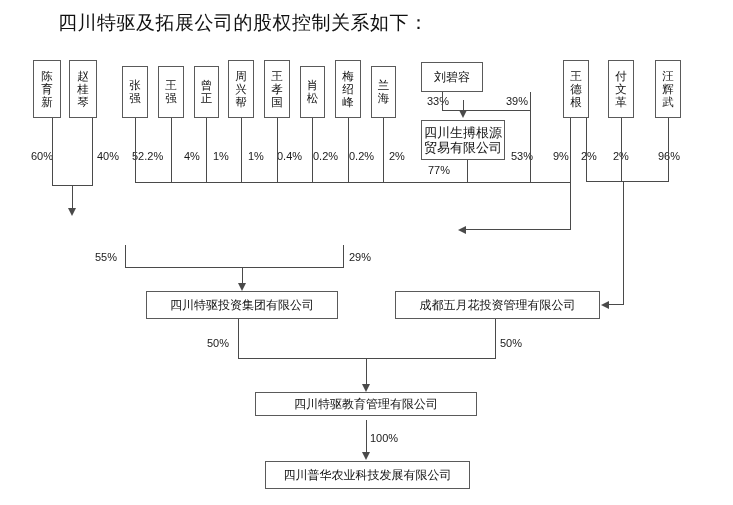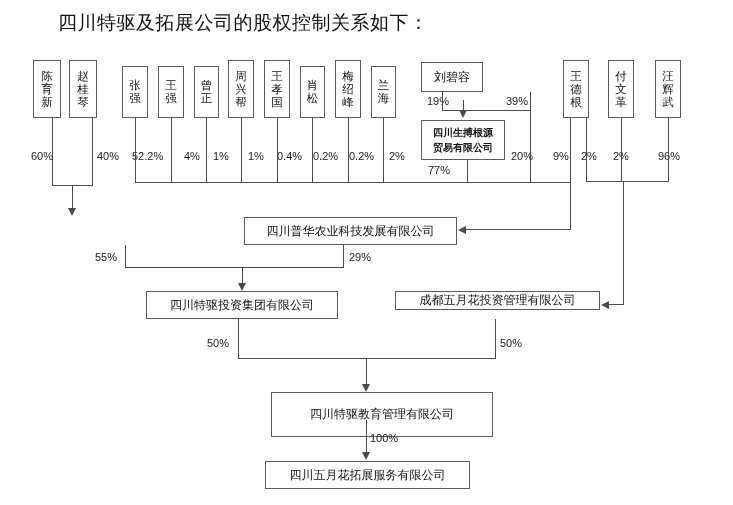--- a/index.html
+++ b/index.html
@@ -11,21 +11,21 @@
 
   .box{position:absolute;box-sizing:border-box;border:1.3px solid #5a5a5a;background:#fff;
        display:flex;align-items:center;justify-content:center;text-align:center;color:#111;}
 
   
   .vbox{font-size:11.5px;line-height:13px;padding:3px 0;letter-spacing:0;}
   .vbox span{display:block;}
 
   
   .hbox{font-size:12px;line-height:15px;}
-  .hbox.small{font-size:10px;font-weight:bold;}
+  .hbox.small{font-size:13px;}
 
   .pct{position:absolute;font-size:11px;color:#1a1a1a;white-space:nowrap;}
 
   .ln{position:absolute;background:#4a4a4a;}
   .lv{width:1.3px;}
   .lh{height:1.3px;}
 
   .arw{position:absolute;width:0;height:0;}
   .arw-d{border-left:4.5px solid transparent;border-right:4.5px solid transparent;border-top:8px solid #4a4a4a;}
   .arw-l{border-top:4.5px solid transparent;border-bottom:4.5px solid transparent;border-right:8px solid #4a4a4a;}
@@ -135,43 +135,42 @@
   <div class="pct" style="left:97px;top:150px;">40%</div>
   <div class="pct" style="left:132px;top:150px;">52.2%</div>
   <div class="pct" style="left:184px;top:150px;">4%</div>
   <div class="pct" style="left:213px;top:150px;">1%</div>
   <div class="pct" style="left:248px;top:150px;">1%</div>
   <div class="pct" style="left:277px;top:150px;">0.4%</div>
   <div class="pct" style="left:313px;top:150px;">0.2%</div>
   <div class="pct" style="left:349px;top:150px;">0.2%</div>
   <div class="pct" style="left:389px;top:150px;">2%</div>
 
-  <div class="pct" style="left:427px;top:95px;">19%</div>
+  <div class="pct" style="left:427px;top:95px;">33%</div>
   <div class="pct" style="left:506px;top:95px;">39%</div>
   <div class="pct" style="left:428px;top:164px;">77%</div>
-  <div class="pct" style="left:511px;top:150px;">20%</div>
+  <div class="pct" style="left:511px;top:150px;">53%</div>
   <div class="pct" style="left:553px;top:150px;">9%</div>
   <div class="pct" style="left:581px;top:150px;">2%</div>
   <div class="pct" style="left:613px;top:150px;">2%</div>
   <div class="pct" style="left:658px;top:150px;">96%</div>
 
-  <div class="box hbox" style="left:244px;top:217px;width:213px;height:28px;">四川普华农业科技发展有限公司</div>
 
   <div class="pct" style="left:95px;top:251px;">55%</div>
   <div class="pct" style="left:349px;top:251px;">29%</div>
 
   <div class="box hbox" style="left:146px;top:291px;width:192px;height:28px;">四川特驱投资集团有限公司</div>
-  <div class="box hbox" style="left:395px;top:291px;width:205px;height:19px;">成都五月花投资管理有限公司</div>
+  <div class="box hbox" style="left:395px;top:291px;width:205px;height:28px;">成都五月花投资管理有限公司</div>
 
   <div class="pct" style="left:207px;top:337px;">50%</div>
   <div class="pct" style="left:500px;top:337px;">50%</div>
 
-  <div class="box hbox" style="left:271px;top:392px;width:222px;height:45px;">四川特驱教育管理有限公司</div>
+  <div class="box hbox" style="left:255px;top:392px;width:222px;height:24px;">四川特驱教育管理有限公司</div>
   <div class="pct" style="left:370px;top:432px;">100%</div>
-  <div class="box hbox" style="left:265px;top:461px;width:205px;height:28px;">四川五月花拓展服务有限公司</div>
+  <div class="box hbox" style="left:265px;top:461px;width:205px;height:28px;">四川普华农业科技发展有限公司</div>
 
   <div class="ln lv" style="left:52px;top:118px;height:68px;"></div>
   <div class="ln lv" style="left:92px;top:118px;height:68px;"></div>
   <div class="ln lh" style="left:52px;top:185px;width:41px;"></div>
   <div class="ln lv" style="left:72px;top:185px;height:24px;"></div>
   <div class="arw arw-d" style="left:68px;top:208px;"></div>
 
   <div class="ln lv" style="left:135px;top:118px;height:65px;"></div>
   <div class="ln lv" style="left:171px;top:118px;height:65px;"></div>
   <div class="ln lv" style="left:206px;top:118px;height:65px;"></div>

